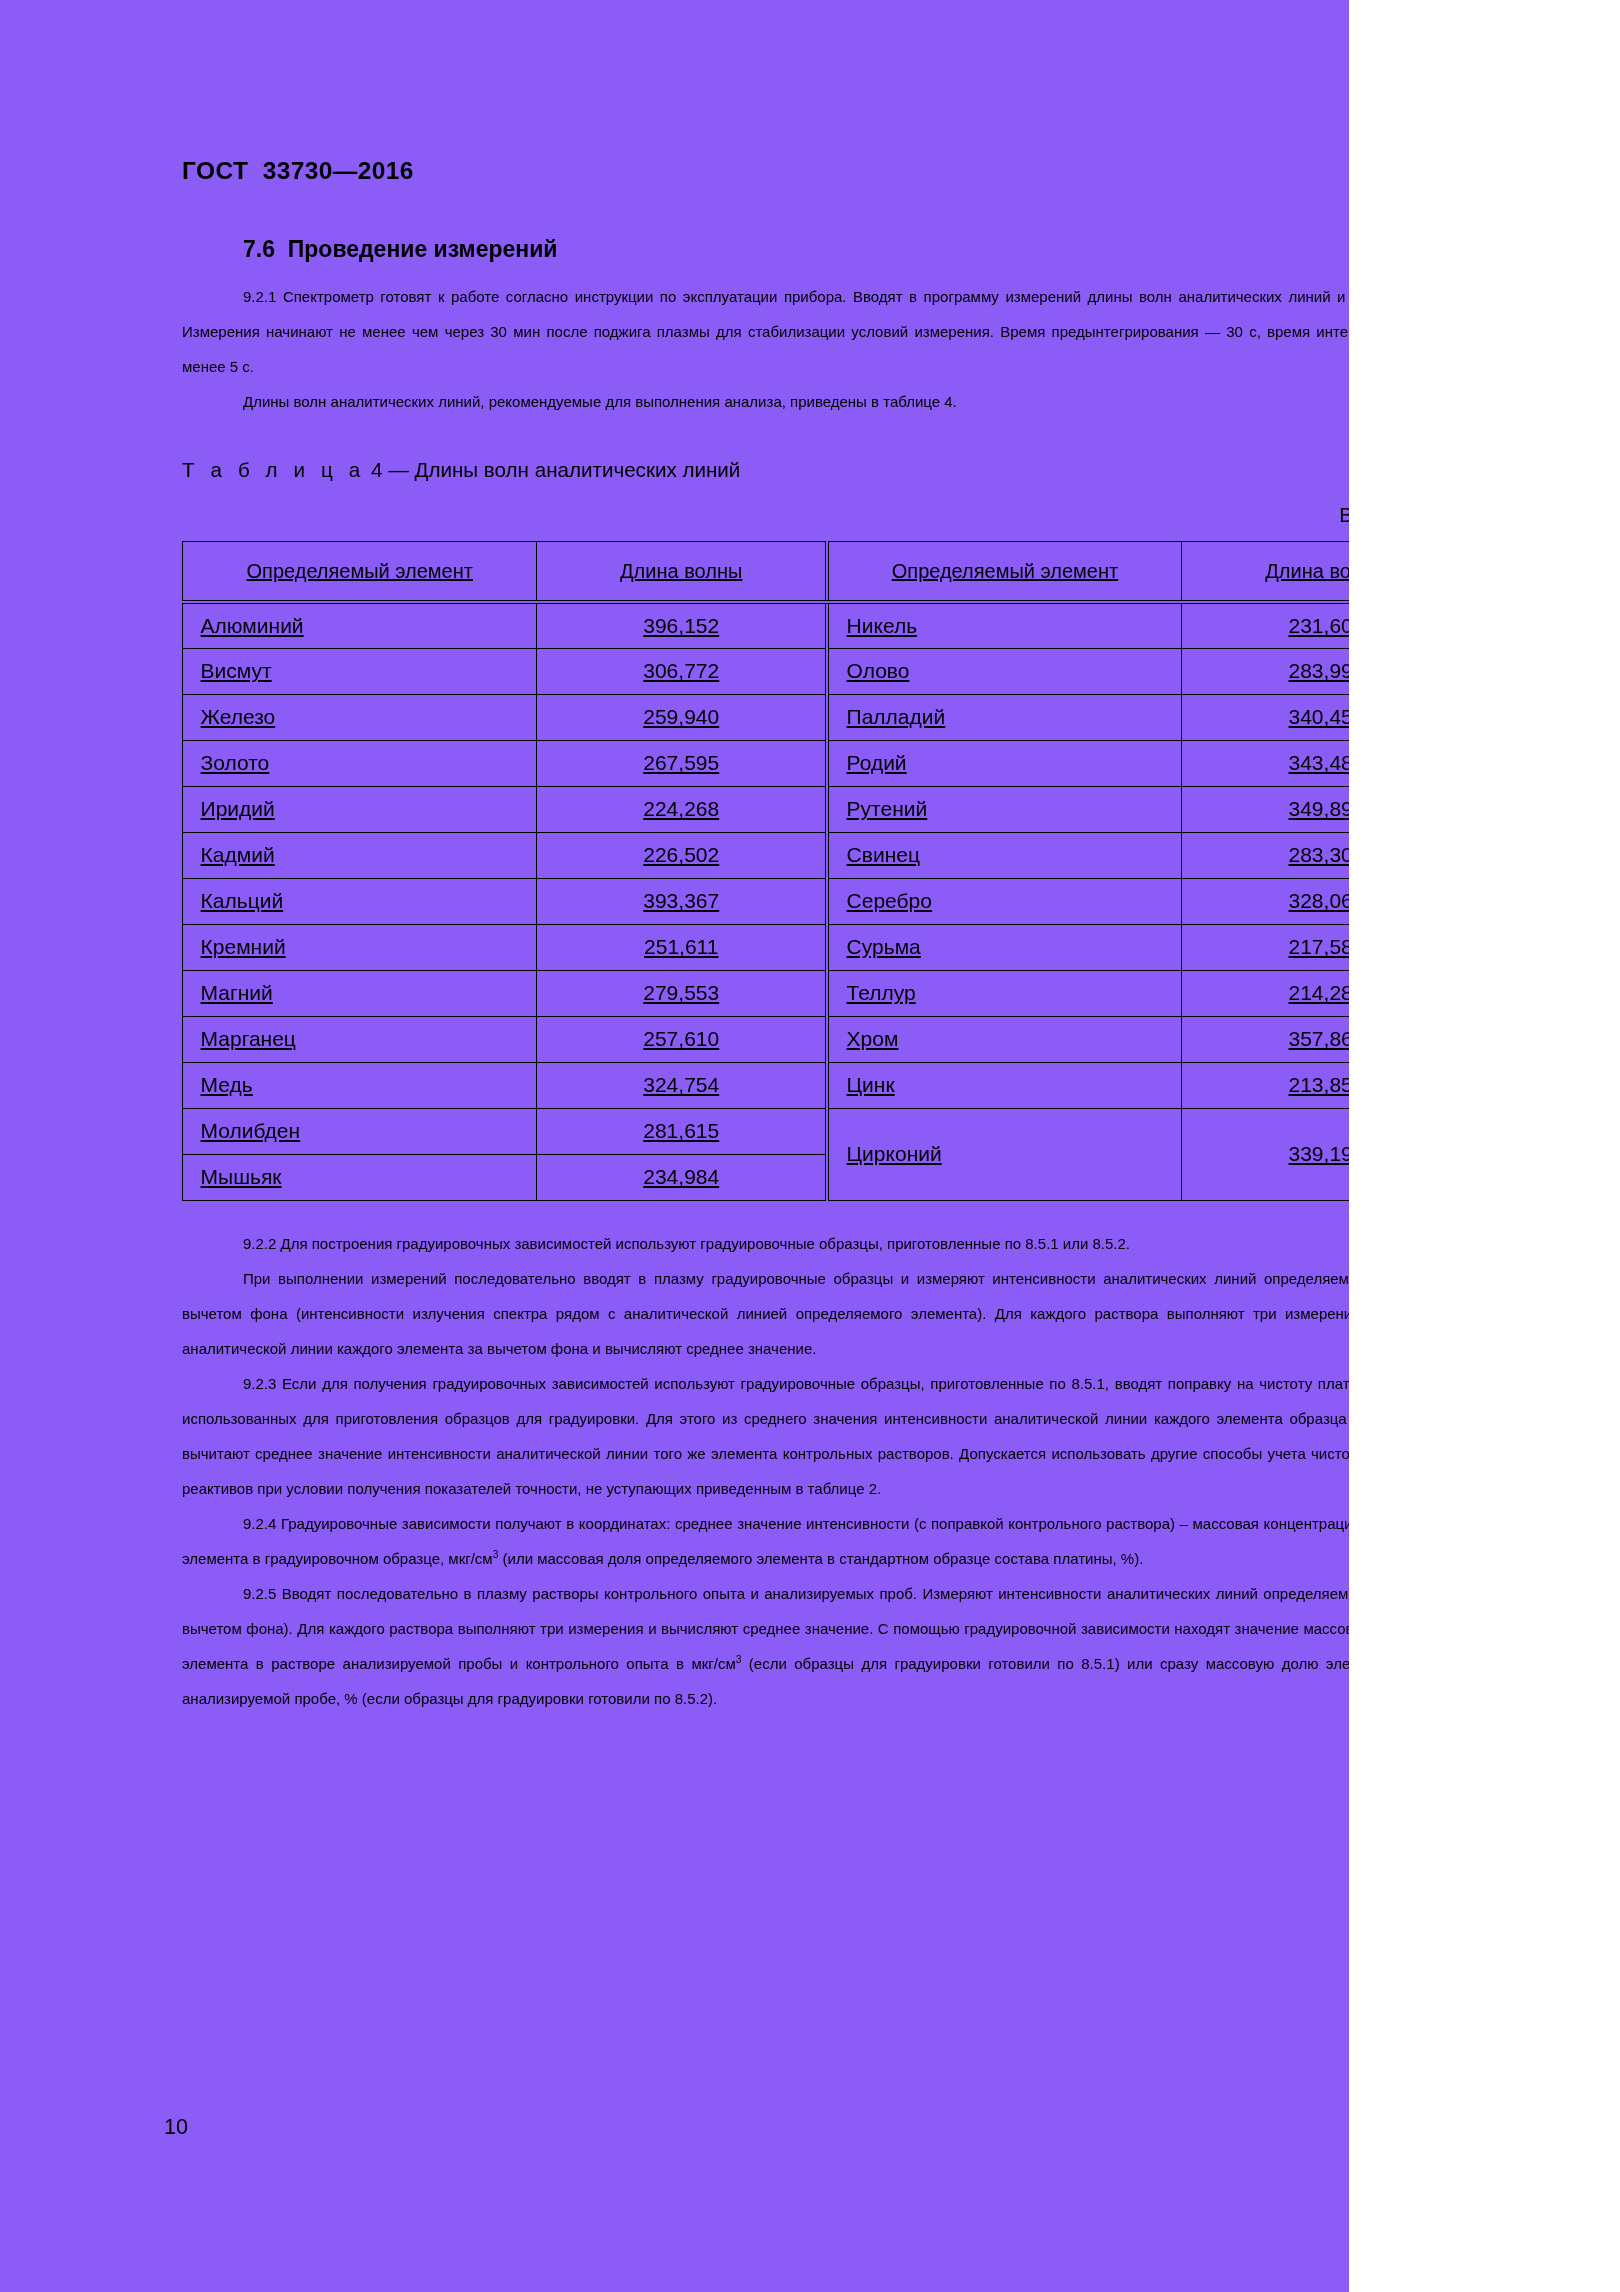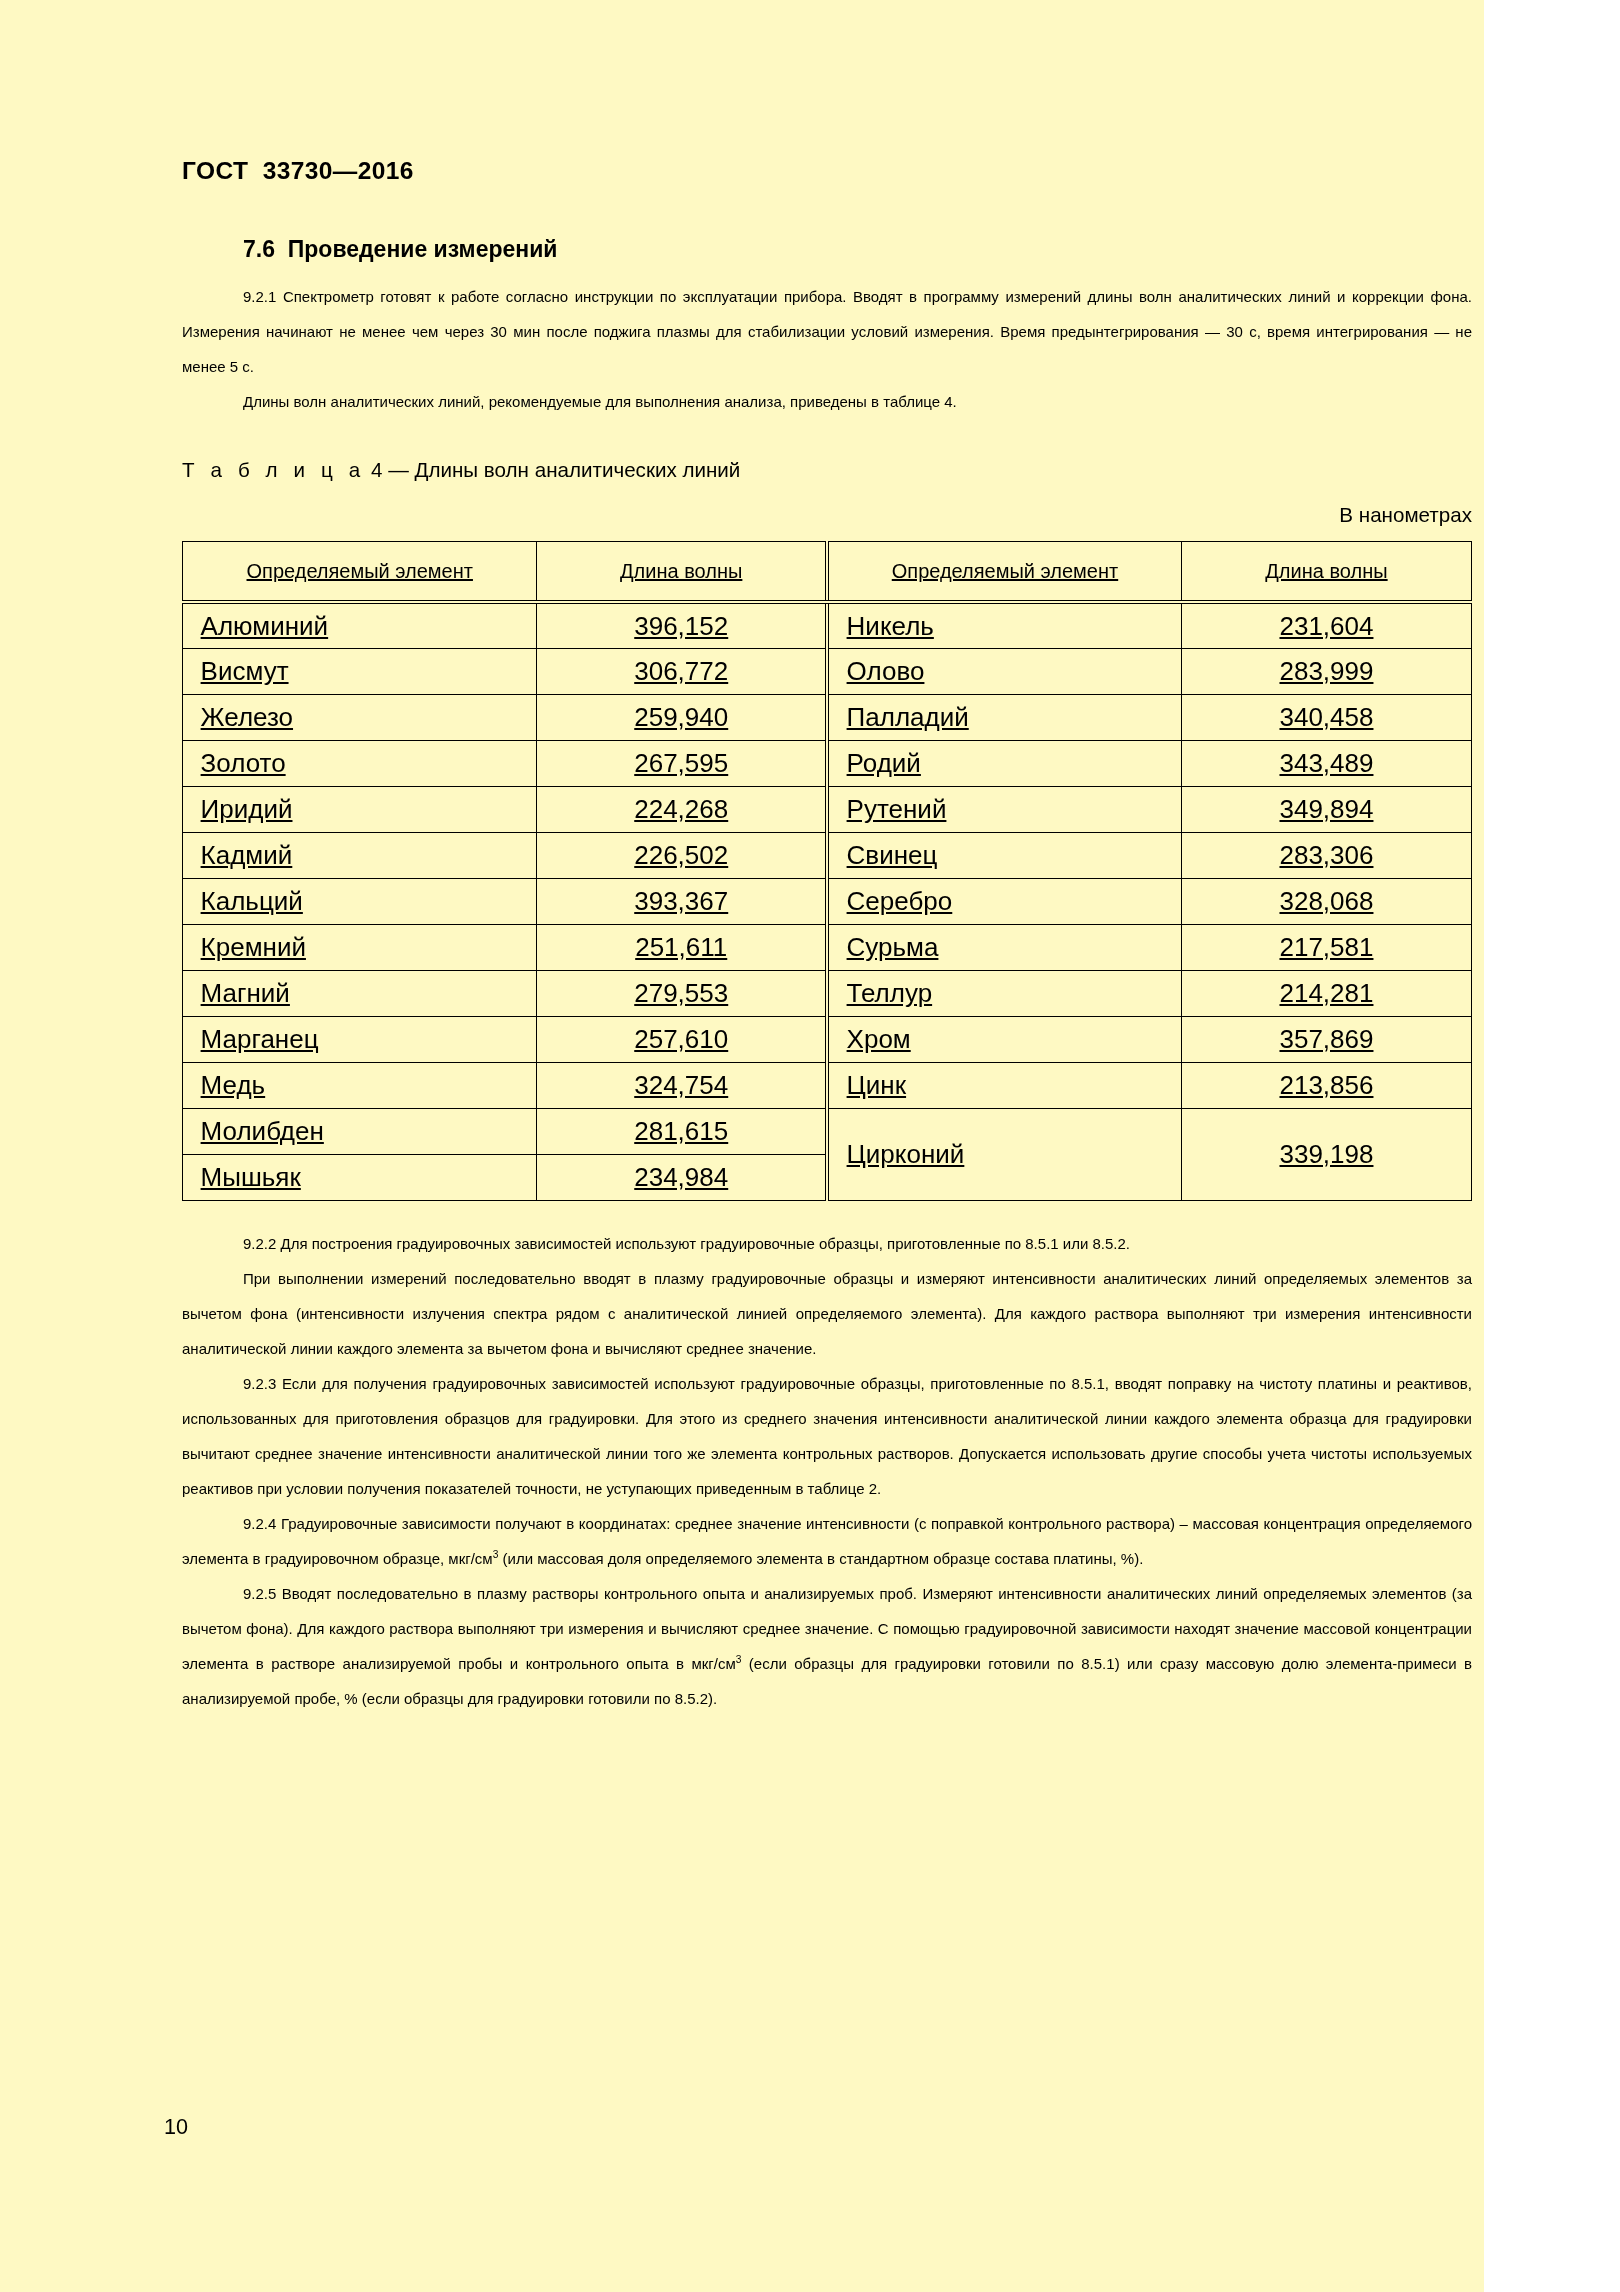--- a/index.html
+++ b/index.html
@@ -6,23 +6,23 @@
     margin: 0;
     padding: 0;
     background: #ffffff;
   }
   body {
     font-family: "Liberation Sans", sans-serif;
     color: #000000;
   }
   .page {
     position: relative;
-    width: 1484px;
+    width: 1349px;
     height: 2293px;
-    background: #fef9c3;
+    background: #8b5cf6;
     box-sizing: border-box;
     overflow: hidden;
   }
   .content {
     position: absolute;
     left: 182px;
     top: 157px;
     width: 1290px;
   }
   .doc-header {
@@ -69,21 +69,21 @@
     width: 100%;
     table-layout: fixed;
     margin: 0 0 0 0;
     text-decoration: underline;
   }
   table.wt col.c-el { width: 27.5%; }
   table.wt col.c-wl { width: 22.5%; }
   table.wt th, table.wt td {
     border: 1.3px solid #000000;
     font-weight: normal;
-    font-size: 26px;
+    font-size: 21px;
     height: 46px;
     padding: 0 13.7px;
     box-sizing: border-box;
   }
   table.wt th {
     height: 61px;
     text-align: center;
     font-size: 20px;
   }
   table.wt thead th {

